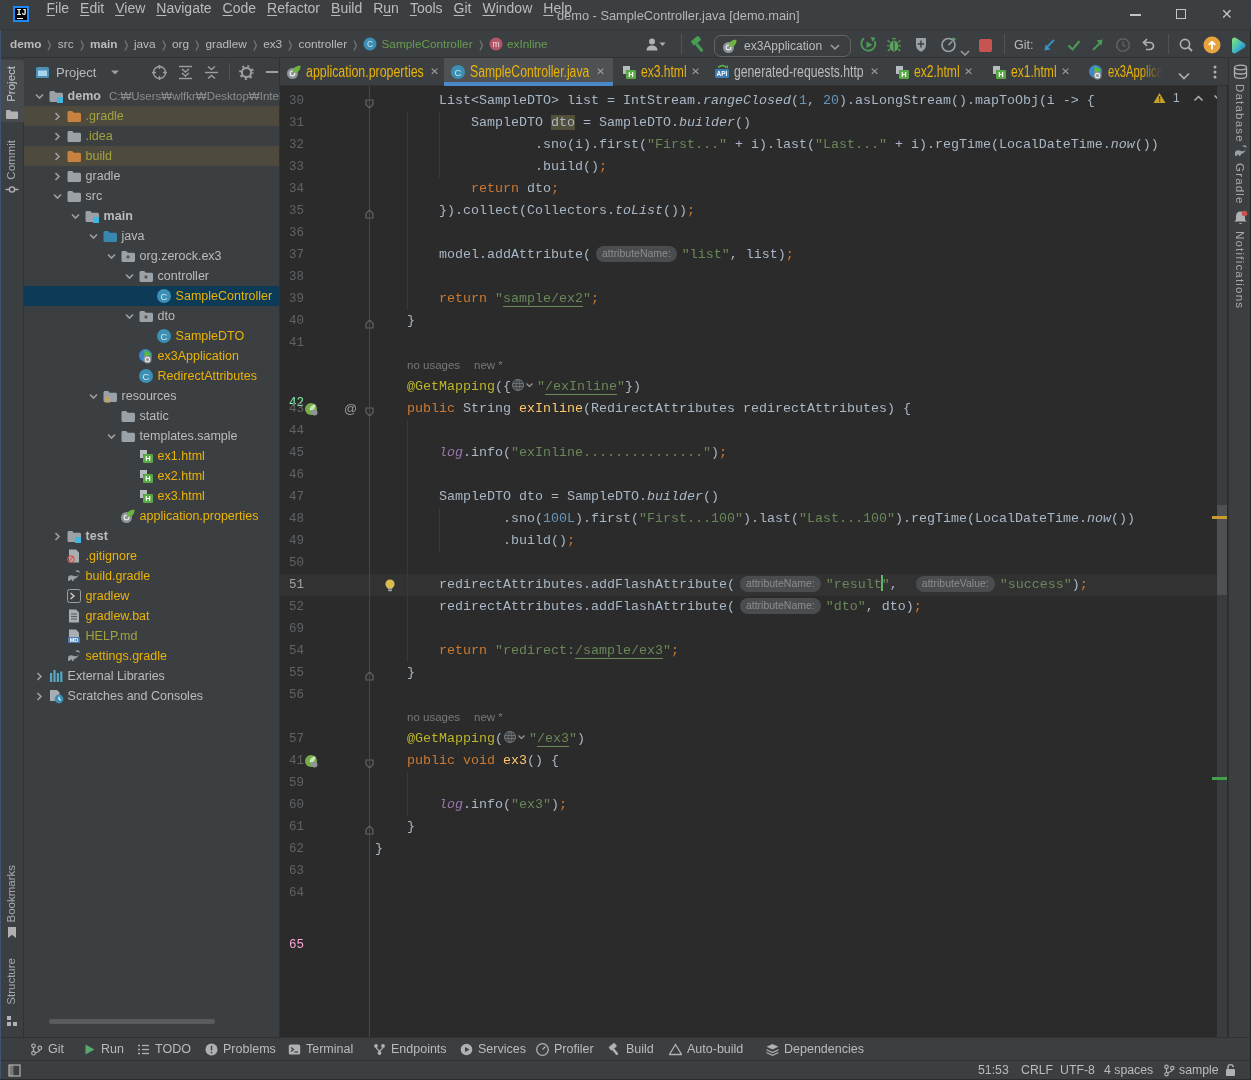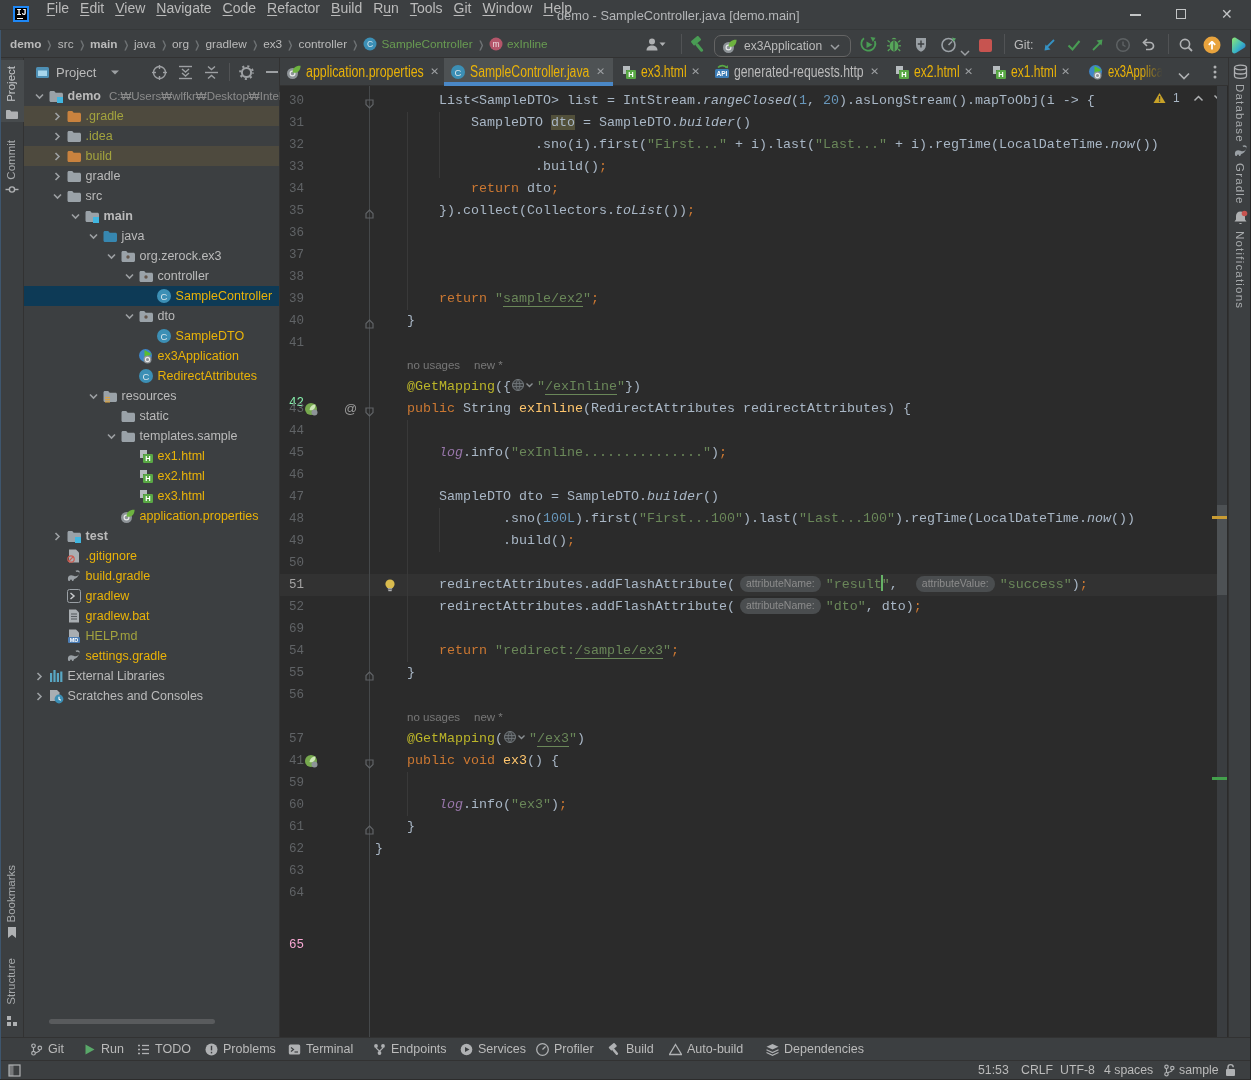--- a/index.html
+++ b/index.html
@@ -675,20 +675,21 @@
       </svg></div>
 <div class="abs" style="left:85px;top:735px"><svg width="9" height="10" viewBox="0 0 9 10" style="">
         <path d="M4.5 1 L8 4.5 V9 H1 V4.5 Z" fill="none" stroke="#606366" stroke-width="1.2"></path>
       </svg></div>
 <div class="cl" style="left:95px;top:4px">        List&lt;SampleDTO&gt; list = IntStream.<span class="itl">rangeClosed</span>(<span class="n">1</span>, <span class="n">20</span>).asLongStream().mapToObj(i -&gt; {</div>
 <div class="cl" style="left:95px;top:26px">            SampleDTO <span style="background:#52503A">dto</span> = SampleDTO.<span class="itl">builder</span>()</div>
 <div class="cl" style="left:95px;top:48px">                    .sno(i).first(<span class="s">"First..."</span> + i).last(<span class="s">"Last..."</span> + i).regTime(LocalDateTime.<span class="itl">now</span>())</div>
 <div class="cl" style="left:95px;top:70px">                    .build()<span class="k">;</span></div>
 <div class="cl" style="left:95px;top:92px">            <span class="k">return</span> dto<span class="k">;</span></div>
 <div class="cl" style="left:95px;top:114px">        }).collect(Collectors.<span class="itl">toList</span>())<span class="k">;</span></div>
+<div class="cl" style="left:95px;top:158px">        model.addAttribute(<span class="pill">attributeName:</span><span class="s">"list"</span>, list)<span class="k">;</span></div>
 <div class="cl" style="left:95px;top:202px">        <span class="k">return</span> <span class="s">"<span class="us">sample/ex2</span>"</span><span class="k">;</span></div>
 <div class="cl" style="left:95px;top:224px">    }</div>
 <div class="cl" style="left:127px;top:268px;font-family:'Liberation Sans',sans-serif;font-size:11.5px;color:#787878"><span>no usages</span><span style="margin-left:14px">new *</span></div>
 <div class="cl" style="left:95px;top:290px">    <span class="an">@GetMapping</span>({<span style="display:inline-block;width:26px;vertical-align:-2px"><svg width="24" height="14" viewBox="0 0 24 14" style="">
           <circle cx="7" cy="7" r="5.5" fill="#3B3E40" stroke="#757B7F" stroke-width="1"></circle>
           <path d="M2 5.5 h10 M2 8.5 h10 M7 1.5 c-2.5 3-2.5 8 0 11 M7 1.5 c2.5 3 2.5 8 0 11" stroke="#757B7F" stroke-width=".8" fill="none"></path>
           <path d="M15.5 5.5 l3 3 3-3" stroke="#8A8F92" stroke-width="1.4" fill="none"></path>
         </svg></span><span class="s">"<span class="us">/exInline</span>"</span>})</div>
 <div class="cl" style="left:95px;top:312px">    <span class="k">public</span> String <span class="dc">exInline</span>(RedirectAttributes redirectAttributes) {</div>
 <div class="cl" style="left:95px;top:356px">        <span class="lg">log</span>.info(<span class="s">"exInline..............."</span>)<span class="k">;</span></div>

